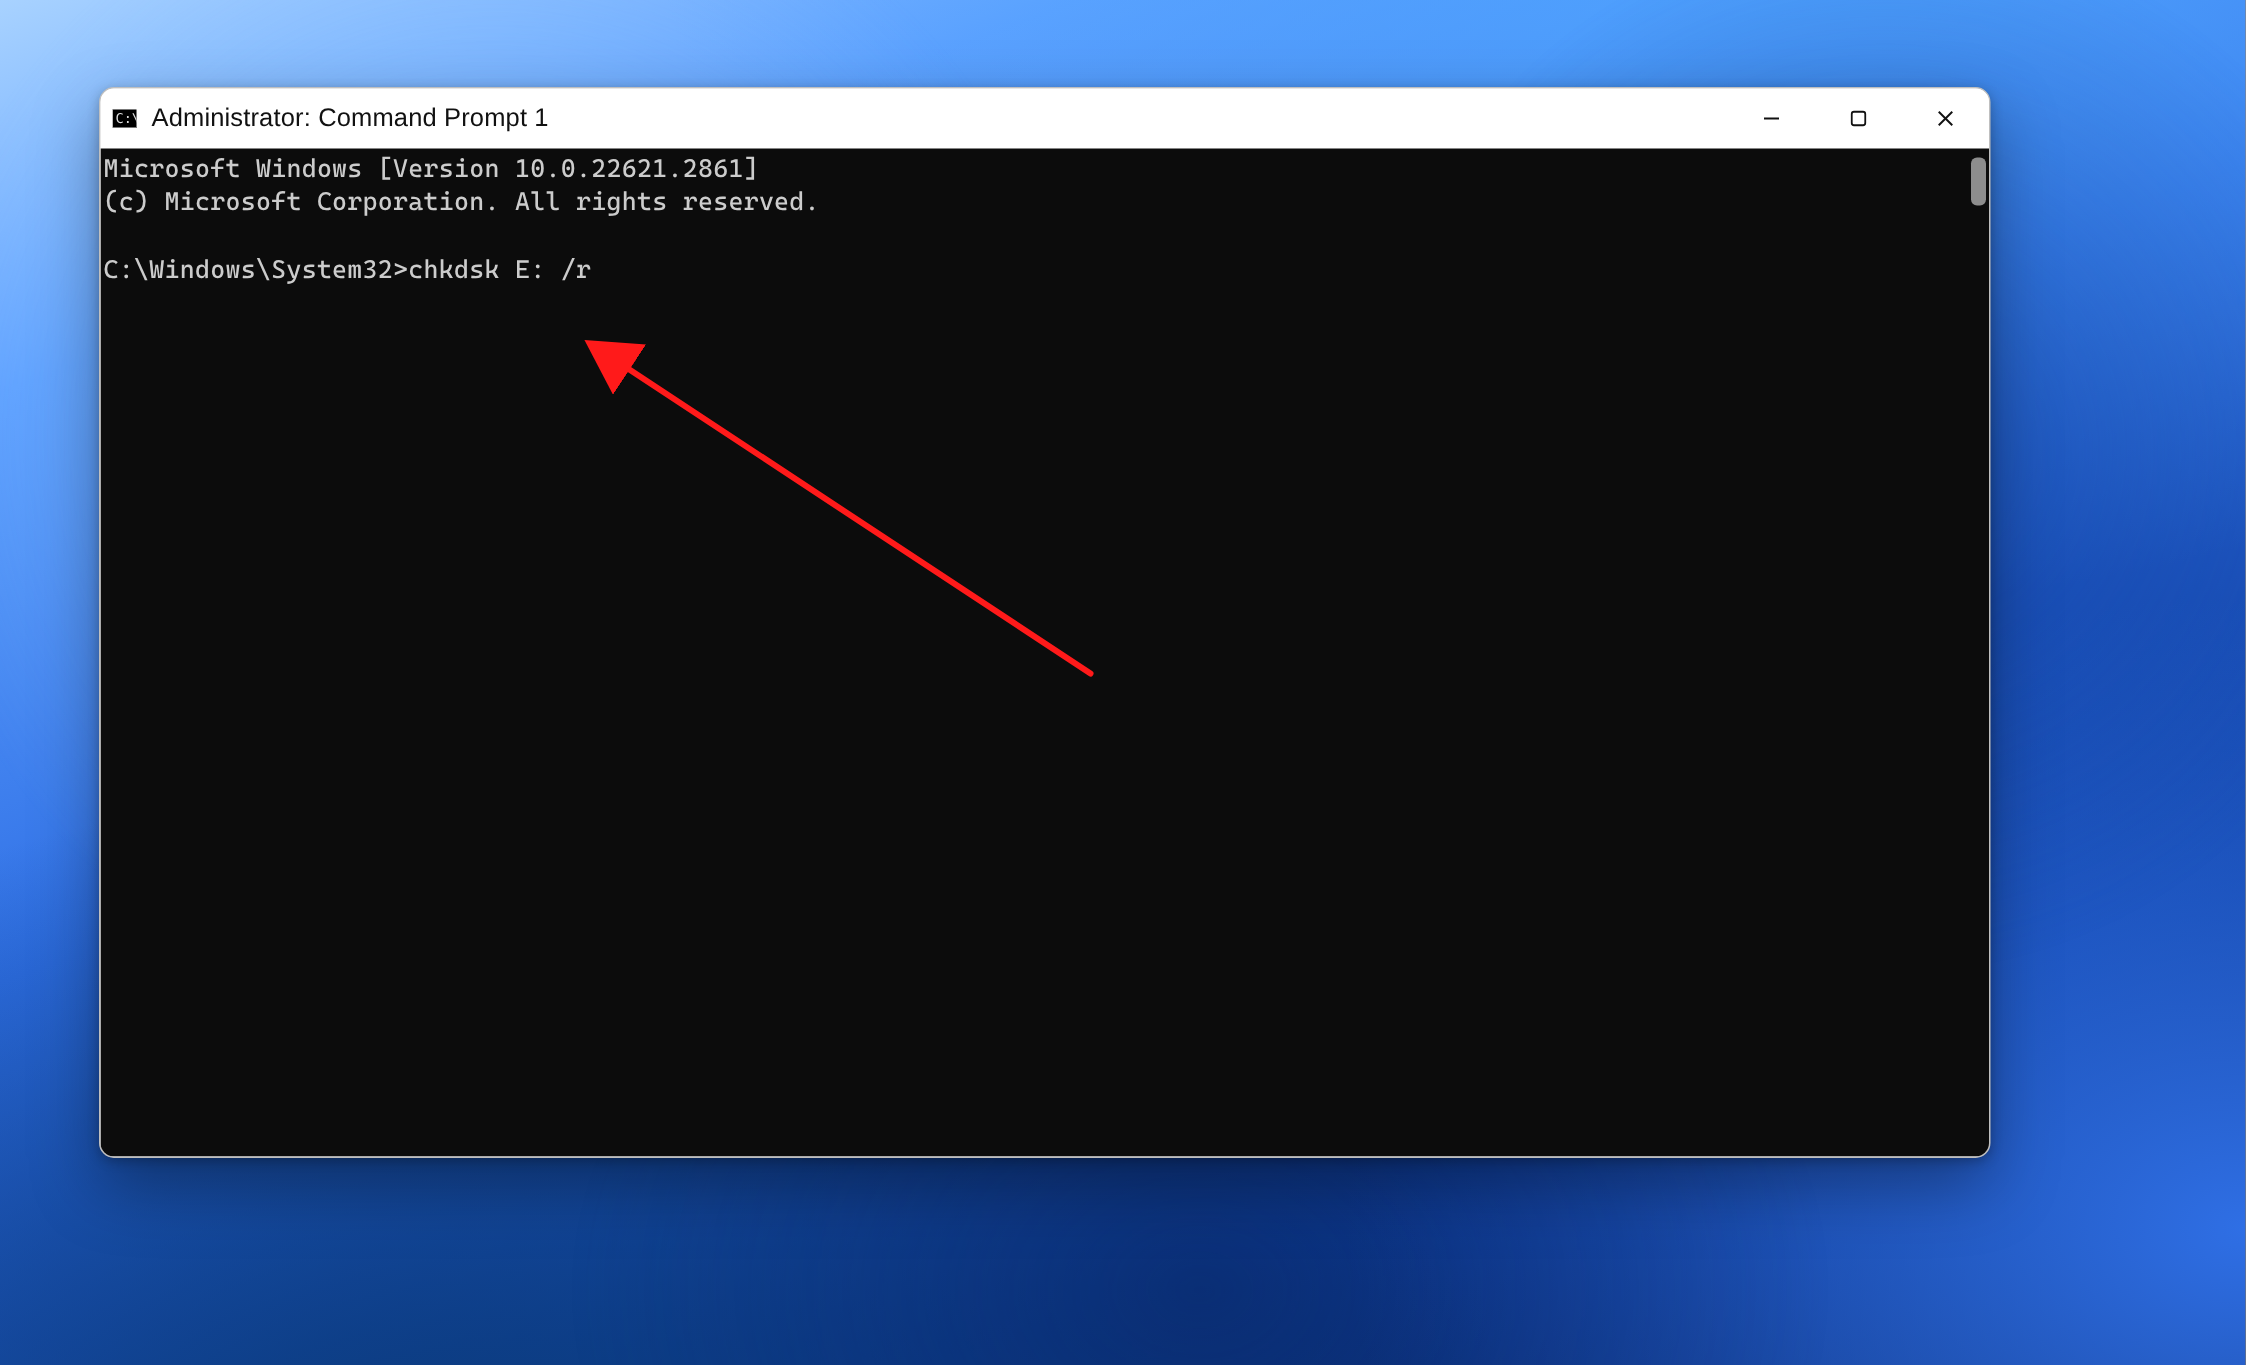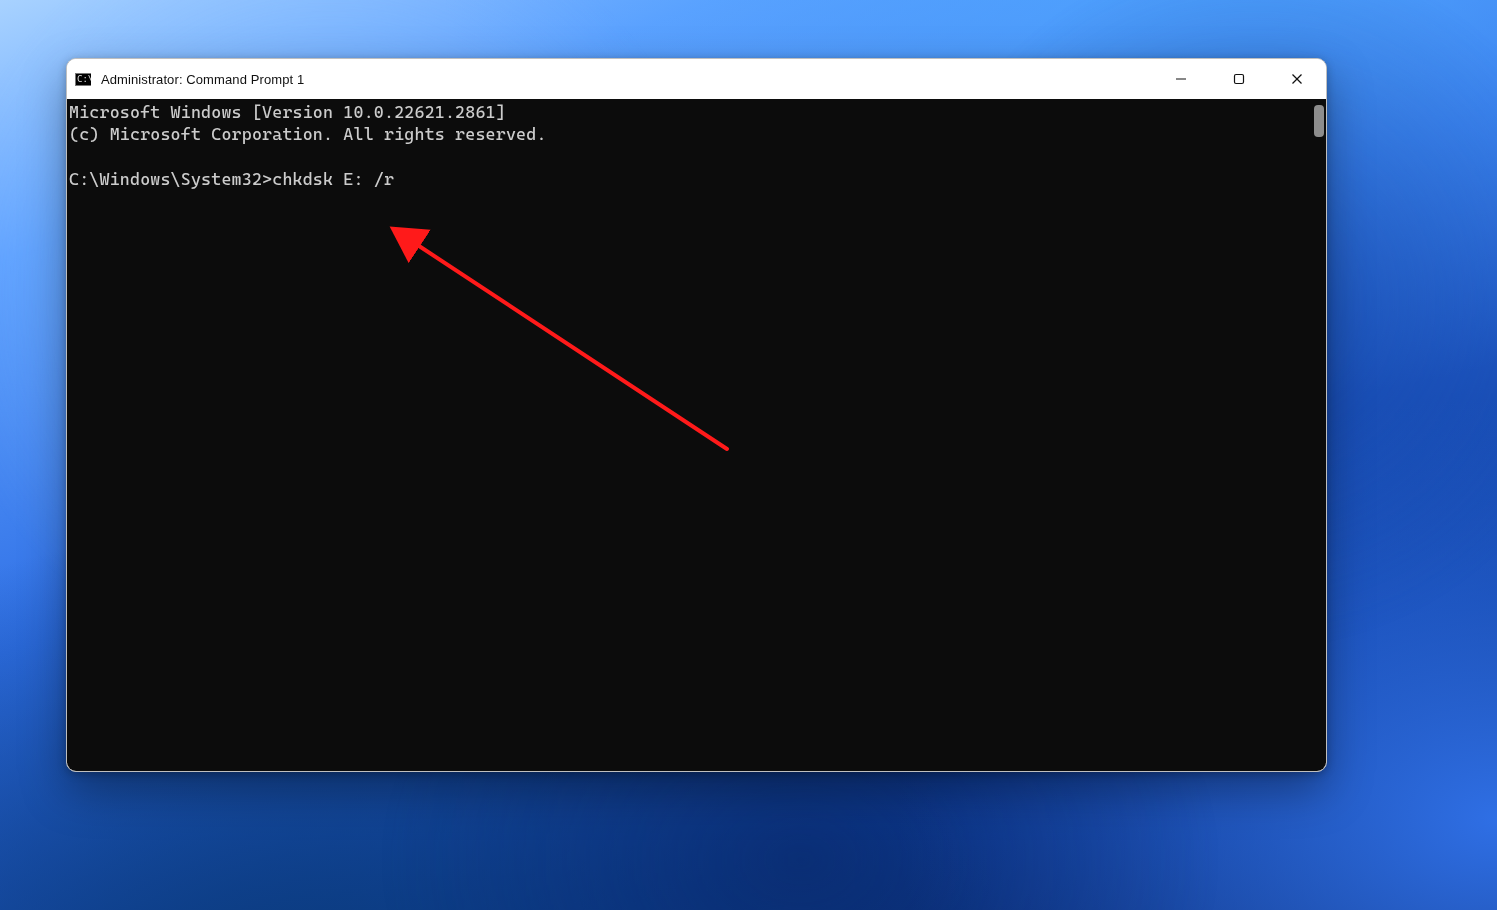--- a/index.html
+++ b/index.html
@@ -43,21 +43,21 @@
       display: flex;
       align-items: center;
       padding-left: 8px;
       flex: 0 0 auto;
     }
     .app-icon {
       width: 16px; height: 16px;
       margin-right: 10px;
       display: inline-flex; align-items:center; justify-content:center;
     }
-    .title-text { font-size: 13px; color: #111; letter-spacing: 0.1px; }
+    .title-text { font-size: 17px; color: #111; letter-spacing: 0.1px; }
     .spacer { flex: 1; }
     .win-controls { display:flex; height:100%; }
     .win-btn { width: 58px; height: 100%; display:flex; align-items:center; justify-content:center; color:#111; }
     .win-btn svg { display:block; }
 
     .client {
       position: relative;
       flex: 1 1 auto;
       background: #0c0c0c;
       overflow: hidden;

